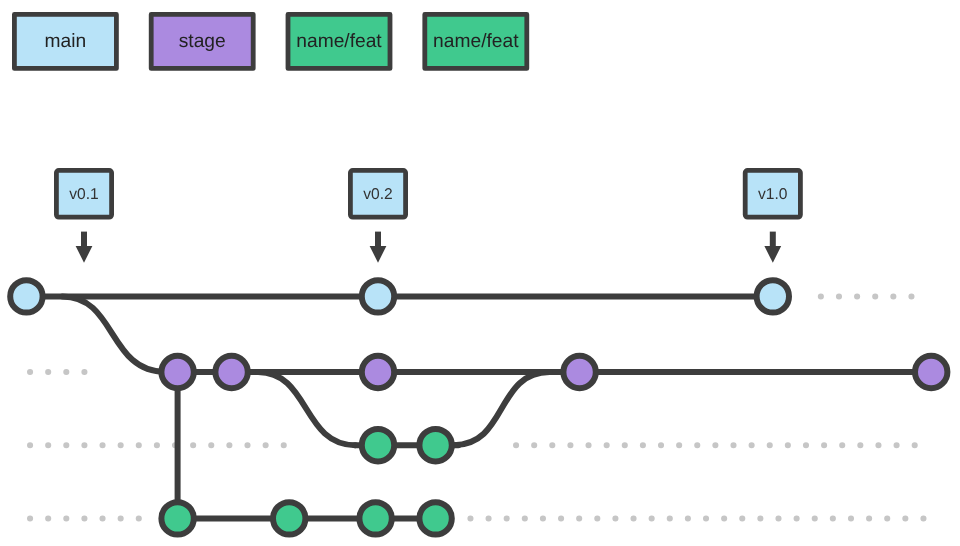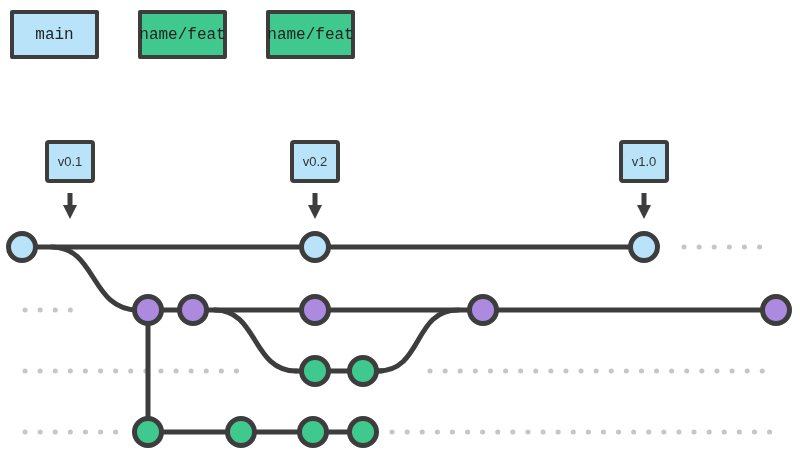--- a/index.html
+++ b/index.html
@@ -5,21 +5,21 @@
   html, body {
     margin: 0; padding: 0;
     width: 800px; height: 455px;
     background: #ffffff;
     overflow: hidden;
     font-family: "Liberation Sans", sans-serif;
   }
   .canvas { position: relative; width: 800px; height: 455px; }
   .legend {
     position: absolute; top: 10px; left: 10px;
-    display: flex; gap: 39px; font-family: Liberation Mono, monospace;
+    display: flex; gap: 25px;
   }
   .legend-box {
     box-sizing: border-box;
     width: 89px; height: 49px;
     border: 4px solid #3d3d3d;
     border-radius: 2px;
     display: flex; align-items: center; justify-content: center;
     font-size: 16px; color: #222222;
   }
   svg.graph { position: absolute; top: 0; left: 0; }
@@ -101,20 +101,23 @@
         <circle class="commit" cx="241" cy="432" r="13.5" fill="#40c98e"></circle>
         <circle class="commit" cx="313" cy="432" r="13.5" fill="#40c98e"></circle>
         <circle class="commit" cx="363" cy="432" r="13.5" fill="#40c98e"></circle>
       </g>
   </svg>
 
   <div class="legend" id="legend">
       <div class="legend-box" style="background: rgb(184, 227, 248);">
         <span>main</span>
       </div>
+      <div class="legend-box" style="background: rgb(171, 138, 224);">
+        <span>stage</span>
+      </div>
       <div class="legend-box" style="background: rgb(64, 201, 142);">
         <span>name/feat</span>
       </div>
       <div class="legend-box" style="background: rgb(64, 201, 142);">
         <span>name/feat</span>
       </div>
     </div>
 
 </div>
 

